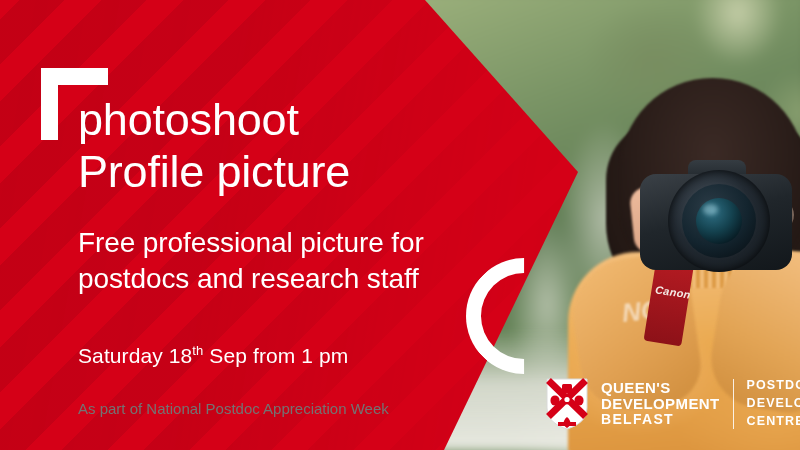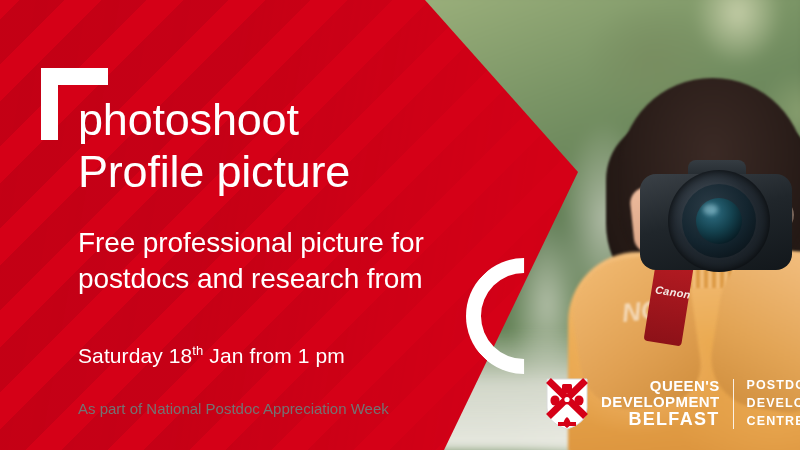--- a/index.html
+++ b/index.html
@@ -293,23 +293,22 @@
   .crest {
     width: 42px; height: 52px;
     flex: 0 0 auto;
   }
   .qub-wordmark {
     color: #ffffff;
     font-size: 15px;
     font-weight: bold;
     line-height: 1.06;
     letter-spacing: .4px;
-    text-align: right;
-  }
-  .qub-wordmark .belfast { font-size: 18px; letter-spacing: 1.3px; }
+  }
+  .qub-wordmark .belfast { font-size: 14px; letter-spacing: 1.3px; }
   .divider {
     width: 1px; height: 50px;
     background: rgba(255,255,255,.85);
     flex: 0 0 auto;
   }
   .pdc-wordmark {
     color: #ffffff;
     font-size: 12.5px;
     font-weight: bold;
     line-height: 1.42;
@@ -358,24 +357,24 @@
   </div>
   <div class="arc-mark"></div>
 
   <div class="title">
     <div>photoshoot</div>
     <div>Profile picture</div>
   </div>
 
   <div class="subtitle">
     <div>Free professional picture for</div>
-    <div>postdocs and research from</div>
-  </div>
-
-  <div class="date-line"><span>Saturday 18</span><sup>th</sup><span> Jan from 1 pm</span></div>
+    <div>postdocs and research staff</div>
+  </div>
+
+  <div class="date-line"><span>Saturday 18</span><sup>th</sup><span> Sep from 1 pm</span></div>
 
   <div class="fineprint">
     <div>As part of National Postdoc Appreciation Week</div>
   </div>
 
   <div class="logo-lockup">
 
     <svg class="crest" viewBox="0 0 42 52">
       <path d="M1 1 H41 V30 C41 42 31 48 21 51 C11 48 1 42 1 30 Z" fill="#ffffff" stroke="#d9d9d9" stroke-width="1"></path>
       <path d="M5 5 L37 36 M37 5 L5 36" stroke="#d50017" stroke-width="7" stroke-linecap="square"></path>

